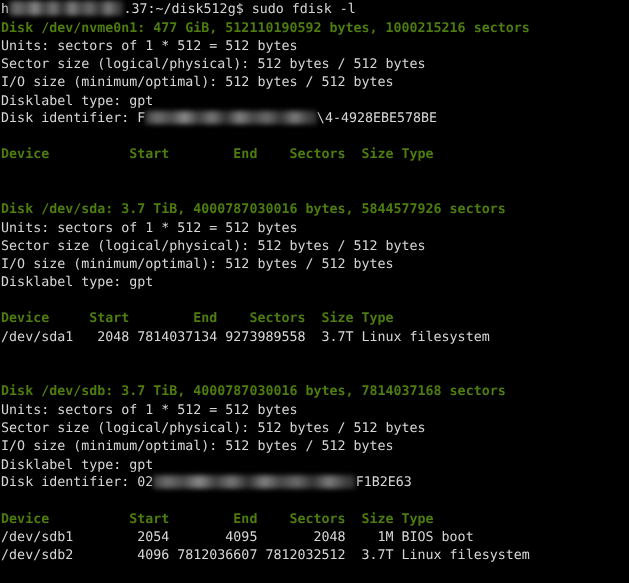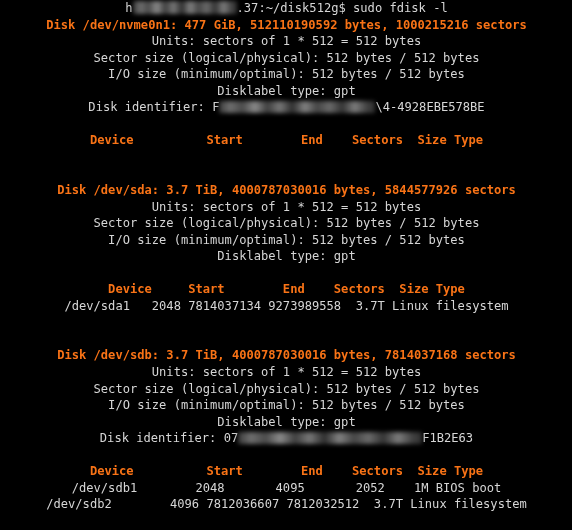--- a/index.html
+++ b/index.html
@@ -26,25 +26,24 @@
     box-sizing: border-box;
     position: relative;
     overflow: hidden;
   }
   .line {
     white-space: pre;
     height: 16.55px;
     margin: 0;
     padding: 0 0 0 1px;
     position: relative;
-    text-align: center;
   }
   .bold {
     font-weight: bold;
-    color: #f97316;
+    color: #4d7c0f;
   }
   .plain {
     color: #d6d6d6;
   }
   .blank {
     height: 16.55px;
   }
   
   .redact {
     display: inline-block;
@@ -92,19 +91,19 @@
   <div class="line bold">Device     Start        End    Sectors  Size Type</div>
   <div class="line plain">/dev/sda1   2048 7814037134 9273989558  3.7T Linux filesystem</div>
   <div class="line blank">&nbsp;</div>
   <div class="line blank">&nbsp;</div>
 
   <div class="line bold">Disk /dev/sdb: 3.7 TiB, 4000787030016 bytes, 7814037168 sectors</div>
   <div class="line plain">Units: sectors of 1 * 512 = 512 bytes</div>
   <div class="line plain">Sector size (logical/physical): 512 bytes / 512 bytes</div>
   <div class="line plain">I/O size (minimum/optimal): 512 bytes / 512 bytes</div>
   <div class="line plain">Disklabel type: gpt</div>
-  <div class="line"><span class="plain">Disk identifier: </span><span class="plain">07</span><span class="redact r4"></span><span class="plain">F1B2E63</span></div>
+  <div class="line"><span class="plain">Disk identifier: </span><span class="plain">02</span><span class="redact r4"></span><span class="plain">F1B2E63</span></div>
   <div class="line blank">&nbsp;</div>
   <div class="line bold">Device          Start        End    Sectors  Size Type</div>
-  <div class="line plain">/dev/sdb1        2048       4095       2052    1M BIOS boot</div>
+  <div class="line plain">/dev/sdb1        2054       4095       2048    1M BIOS boot</div>
   <div class="line plain">/dev/sdb2        4096 7812036607 7812032512  3.7T Linux filesystem</div>
 
 </div>
 
 </body></html>

